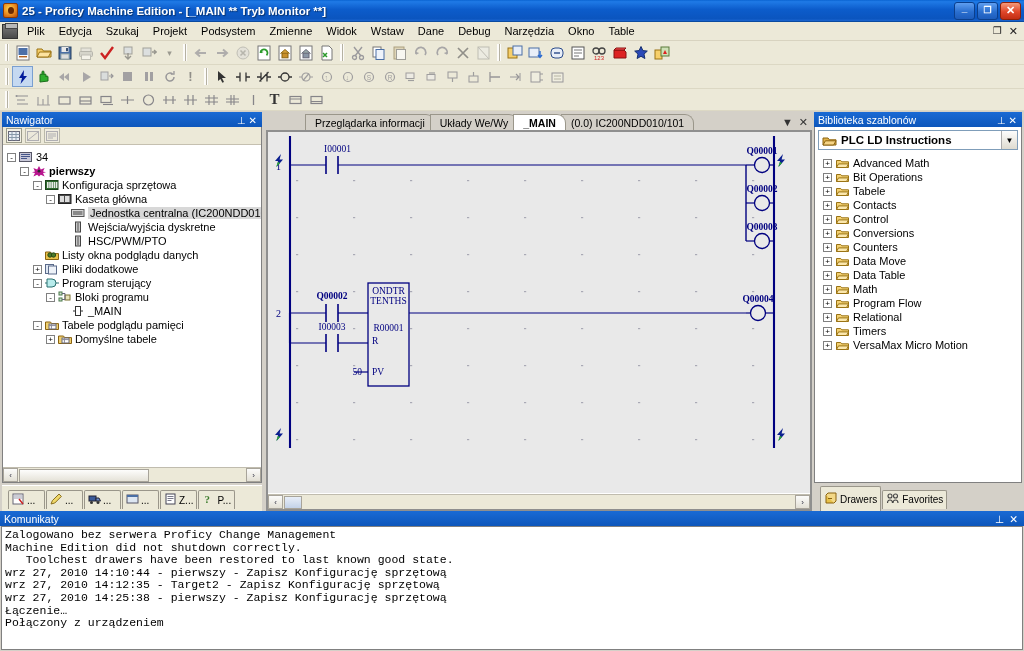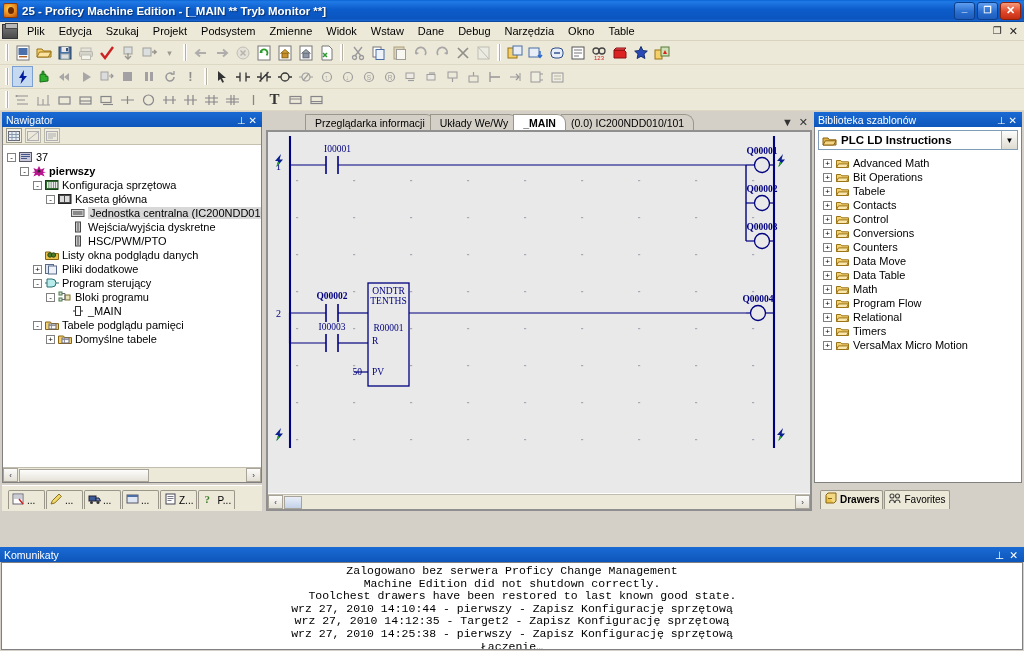--- a/index.html
+++ b/index.html
@@ -132,21 +132,21 @@
   .tc-combo {
     margin:3px; height:20px; border:1px solid #7f9db9; background:#fff;
     display:flex; align-items:center; padding-left:3px; font-weight:bold; font-size:11.5px;
   }
   .tc-combo .arrow{ margin-left:auto; width:16px; height:18px; background:linear-gradient(#fdfdfc,#dedbd0); border-left:1px solid #aaa; display:flex;align-items:center;justify-content:center;font-size:8px;}
   .tc-list { position:absolute; left:0; right:0; top:27px; bottom:0; background:#fff; padding-top:2px; }
   .tc-item { display:flex; align-items:center; height:14px; padding-left:8px; font-size:11px; }
   #tc-tabs { position:absolute; right:2px; bottom:0; width:208px; height:26px; background:#d4d0c8; display:flex; align-items:center; padding:2px 0 0 6px; gap:1px;}
 
   
-  #messages { position:absolute; left:0; right:0; bottom:0; height:104px; background:#d4d0c8;text-align:center; }
+  #messages { position:absolute; left:0; right:0; bottom:0; height:140px; background:#d4d0c8; }
   .msg-caption { height:15px; background: linear-gradient(to bottom,#1a6ad4,#0d56bb); color:#fff; font-size:10.5px; padding:1px 3px 0 4px; display:flex; align-items:center;}
   .msg-body {
     position:absolute; left:1px; right:1px; top:15px; bottom:1px; background:#fff; border:1px solid #808080;
     font-family:"Liberation Mono", monospace; font-size:11.5px; color:#000; padding:2px 3px; overflow:hidden; line-height:12.6px; white-space:pre;
   }
 </style>
 </head>
 <body>
 
 <div id="app">
@@ -640,21 +640,21 @@
             </div>
         </div>
 
         <div class="tree" id="tree">
             <div class="tnode" style="padding-left: 0px;">
               <span class="exp">-</span>
               <span class="tico"><svg width="14" height="12">
                   <rect x="0.5" y="1.5" width="12" height="9" fill="#c8c8d8" stroke="#556"></rect>
                   <path d="M2 3.5h9M2 5.5h9M2 7.5h6" stroke="#45568a"></path>
                 </svg></span>
-              <span class="tlabel">37</span>
+              <span class="tlabel">34</span>
             </div>
             <div class="tnode" style="padding-left: 13px;">
               <span class="exp">-</span>
               <span class="tico"><svg width="14" height="12">
                   <path d="M7 1l1.8 3.6L12.6 3l-1.6 3.6 3.0.6-3.0.8 1.6 3.4-3.8-1.6L7 11.5 5.2 9.8 1.4 11.4 3 8 0 7.2 3 6.6 1.4 3 5.2 4.6z" fill="#b9158f"></path>
                   <circle cx="7" cy="6.2" r="1.4" fill="#2a2a2a"></circle>
                 </svg></span>
               <span class="tlabel bold">pierwszy</span>
             </div>
             <div class="tnode" style="padding-left: 26px;">
@@ -1144,21 +1144,21 @@
                   <path d="M0.5 9.5l2-3.6H12.5l-2 3.6z" fill="#fbe7ad" stroke="#9a7314"></path>
                 </svg>
               </span>
               <span>VersaMax Micro Motion</span>
             </div>
           </div>
       </div>
     </div>
 
     <div id="tc-tabs">
-        <div class="navtab" style="height: 19px; font-weight: bold;">
+        <div class="navtab" style="height: 26px;">
           <span><svg width="14" height="13">
               <path d="M2 3h8v8H2z" fill="#e8c24a" stroke="#8a6310"></path>
               <path d="M2 3l2-2h8v8l-2 2" fill="#f3d886" stroke="#8a6310"></path>
               <path d="M4 6.5h4" stroke="#8a6310"></path>
             </svg></span>
           <span>Drawers</span>
         </div>
         <div class="navtab" style="height: 19px;">
           <span><svg width="14" height="13">
               <circle cx="4" cy="4" r="2" fill="none" stroke="#444" stroke-width="1.1"></circle>

